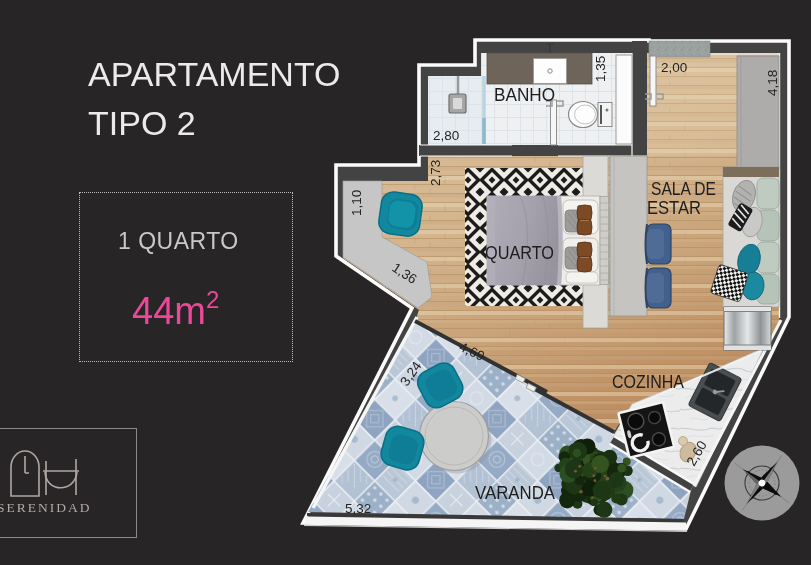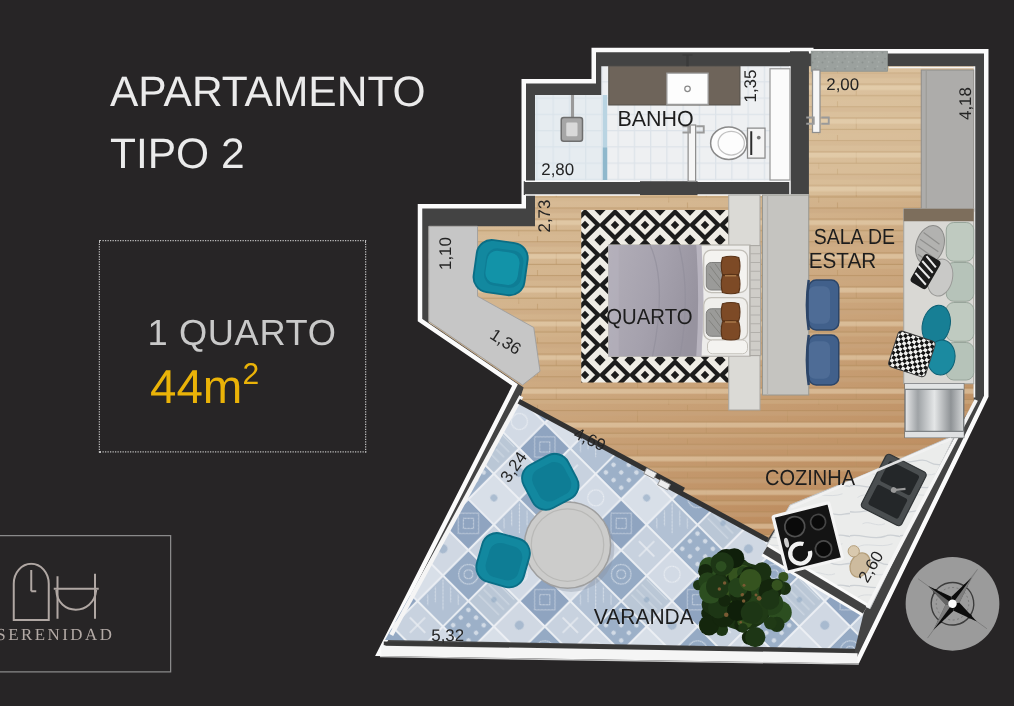--- a/index.html
+++ b/index.html
@@ -2,22 +2,22 @@
 <html><head>
 <meta charset="utf-8">
 <style>
   html,body{margin:0;padding:0;background:#272526;}
   #stage{position:relative;width:811px;height:552px;background:#272526;overflow:hidden;
          font-family:"Liberation Sans", sans-serif;}
   .title{position:absolute;left:88px;top:50px;color:#ebebeb;font-size:34px;line-height:49px;
          letter-spacing:0px;font-weight:400;}
   .qbox{position:absolute;left:79px;top:192px;width:212px;height:168px;
         border:1.5px dotted #bdbdbd;}
-  .quarto1{position:absolute;left:118px;top:228px;color:#c9c9c9;font-size:29px;letter-spacing:0.5px;margin-top:23px;}
-  .area{position:absolute;left:120px;top:288px;color:#eab308;font-size:38px;}
+  .quarto1{position:absolute;left:118px;top:228px;color:#c9c9c9;font-size:23px;letter-spacing:0.5px;}
+  .area{position:absolute;left:132px;top:288px;color:#ec4899;font-size:38px;}
   .area sup{font-size:24px;position:relative;top:-2px;}
   .logobox{position:absolute;left:-2px;top:428px;width:137px;height:108px;border:1px solid #8a8a8a;}
   .logotext{position:absolute;left:-3px;top:500px;color:#b3aaa6;font-size:13.5px;
             font-family:"Liberation Serif", serif;letter-spacing:2px;}
   .ptxt{font-family:"Liberation Sans", sans-serif;fill:#1d1d1d;}
   .dim{font-family:"Liberation Sans", sans-serif;fill:#242424;font-size:13.5px;}
 </style>
 </head>
 <body>
 <div id="stage">

